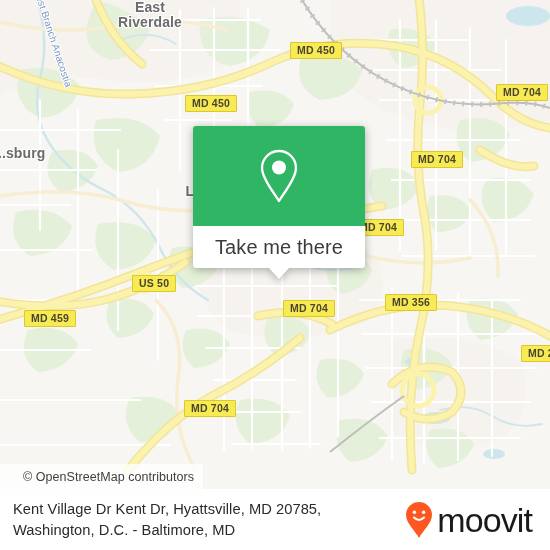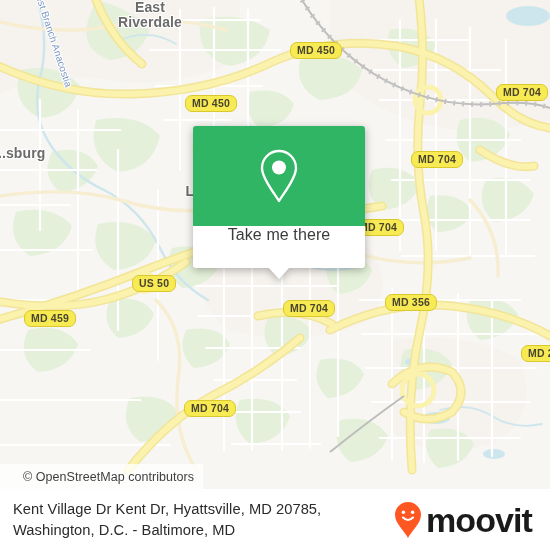--- a/index.html
+++ b/index.html
@@ -49,21 +49,21 @@
     font-weight: 400;
     font-style: normal;
     font-size: 10px;
   }
 
   
   .shield {
     position: absolute;
     background: #f7ea53;
     border: 1.6px solid #d9c92e;
-    border-radius: 7px;
+    border-radius: 1px;
     color: #4a4530;
     font-size: 10.5px;
     font-weight: 700;
     letter-spacing: .2px;
     padding: 1px 6px 2px 6px;
     line-height: 12px;
     white-space: nowrap;
     box-sizing: border-box;
   }
 
@@ -92,24 +92,24 @@
     display: flex;
     align-items: center;
     justify-content: center;
   }
   #popup-cta {
     width: 172px;
     height: 42px;
     background: #ffffff;
     border-radius: 0 0 3px 3px;
     display: flex;
-    align-items: flex-start;
+    align-items: center;
     justify-content: center;
     color: #3c3c3c;
-    font-size: 16px;
+    font-size: 20px;
     letter-spacing: .1px;
   }
   #popup-tail {
     position: absolute;
     left: 50%;
     bottom: -11px;
     margin-left: -11px;
     width: 0; height: 0;
     border-left: 11px solid transparent;
     border-right: 11px solid transparent;
@@ -154,21 +154,21 @@
     max-width: 370px;
   }
   #brand {
     display: flex;
     align-items: center;
     gap: 3px;
   }
   #brand-word {
     color: #1a1a1a;
     font-size: 34px;
-    font-weight: 700;
+    font-weight: 400;
     letter-spacing: -0.9px;
     line-height: 34px;
   }
 </style>
 </head>
 <body>
 
 <div id="app">
 
   <div id="map">

